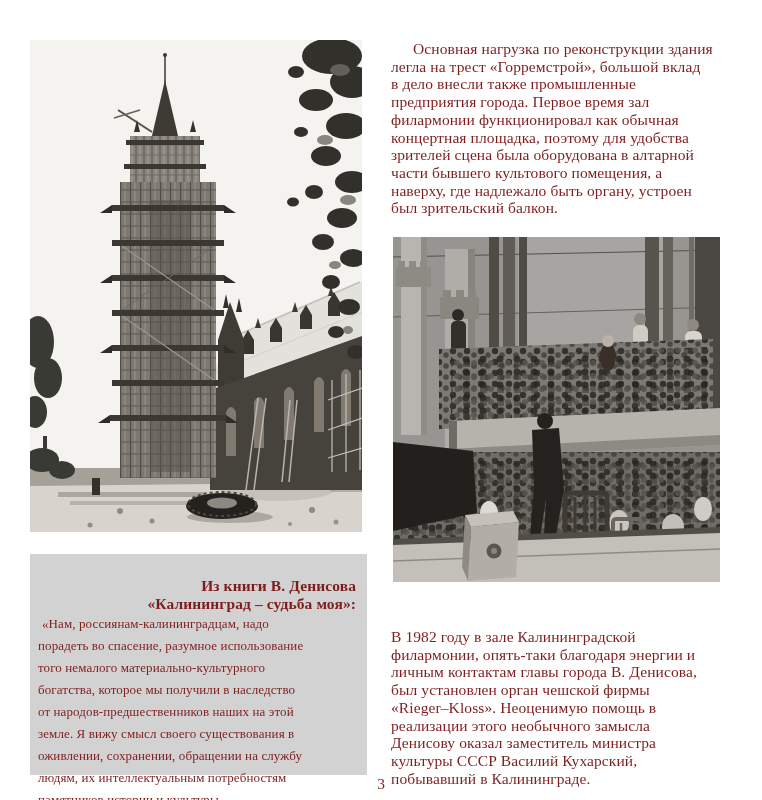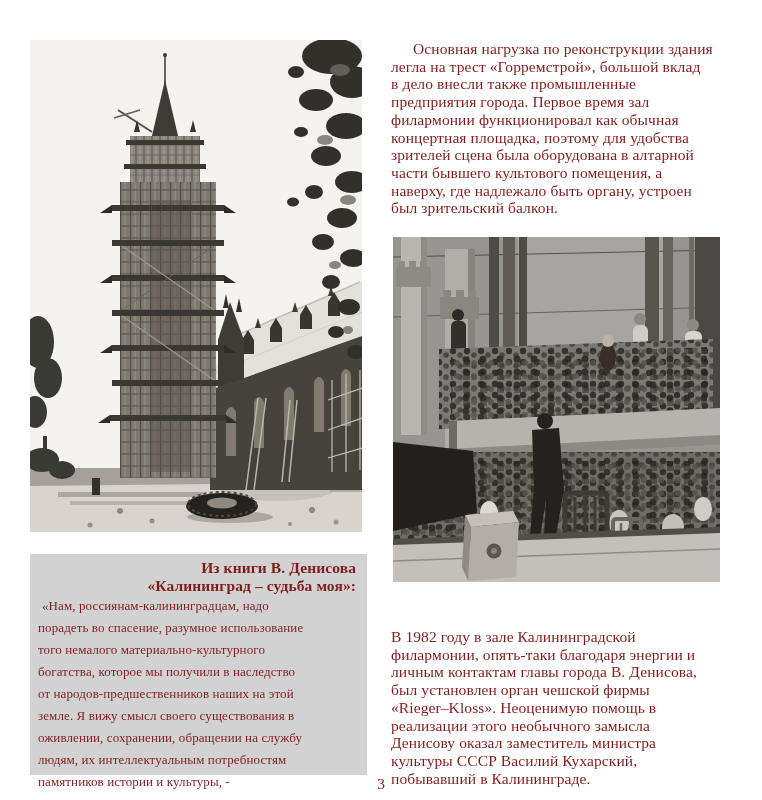--- a/index.html
+++ b/index.html
@@ -9,21 +9,21 @@
   }
   .photo { position:absolute; display:block; }
   .txt {
     position:absolute; font-size:15.5px; line-height:17.7px;
     white-space:pre-line; letter-spacing:0.1px;
   }
   .para-top   { left:391px; top:40px;  width:362px; text-indent:22px; }
   .para-bottom{ left:391px; top:628px; width:362px; }
   .quote-box {
     position:absolute; left:30px; top:554px; width:337px; height:221px;
-    background:#d2d2d2; box-sizing:border-box; padding:5px 11px 0 8px;
+    background:#d2d2d2; box-sizing:border-box; padding:23px 11px 0 8px;
   }
   .quote-heading {
     font-weight:bold; text-align:right; white-space:pre-line;
     font-size:15.5px; line-height:18.2px; letter-spacing:0.1px;
   }
   .quote-body {
     font-size:13px; line-height:22px; white-space:pre-line;
     letter-spacing:0.1px; text-indent:4px;
   }
   .quote-body b { font-weight:bold; }

